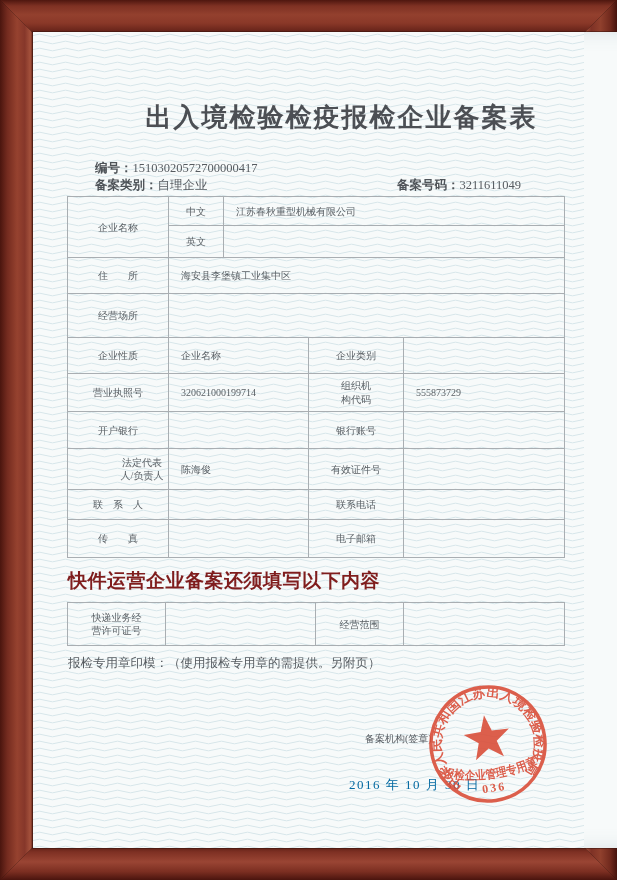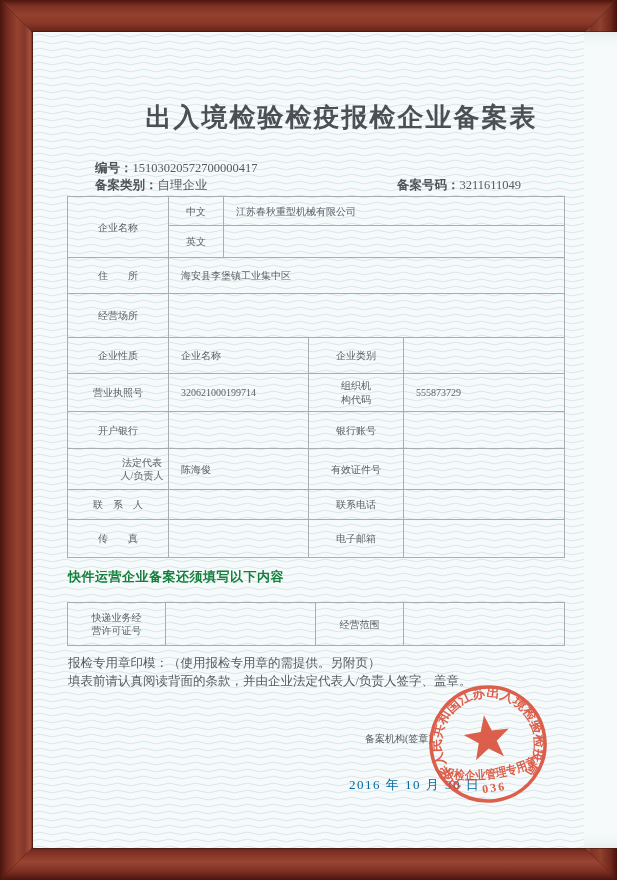--- a/index.html
+++ b/index.html
@@ -48,21 +48,21 @@
   .t1 tr:nth-child(3){height:36px}.t1 tr:nth-child(4){height:44px}
   .t1 tr:nth-child(5){height:36px}.t1 tr:nth-child(6){height:38px}
   .t1 tr:nth-child(7){height:37px}.t1 tr:nth-child(8){height:41px}
   .t1 tr:nth-child(9){height:30px}.t1 tr:nth-child(10){height:38px}
   .t2{top:570px;width:497px;}
   .t2 tr{height:43px;}
   .wrap3{display:inline-block;width:3.1em;line-height:1.35;}
   .wrap43{display:inline-block;width:4.3em;line-height:1.35;margin-left:48px;}
   .wrap52{display:inline-block;width:5.2em;line-height:1.35;}
   
-  .section-heading{position:absolute;left:35px;top:536px;font-size:13px;font-weight:700;color:#15803d;letter-spacing:.5px;}
+  .section-heading{position:absolute;left:35px;top:536px;font-size:19px;font-weight:700;color:#7f1d1d;letter-spacing:.5px;}
   .notes{position:absolute;left:35px;top:622px;font-size:12.5px;line-height:18px;color:#565b60;}
   .sign-label{position:absolute;left:332px;top:700px;font-size:10px;color:#565b60;}
   .issue-date{position:absolute;left:316px;top:744px;font-size:13px;letter-spacing:1.5px;color:#0369a1;}
   .seal{position:absolute;left:380px;top:637px;z-index:2;}
 </style>
 </head>
 <body>
 
 <div class="scene">
 
@@ -178,21 +178,20 @@
           <td class="lab"><span class="wrap52">快递业务经营许可证号</span></td>
           <td class="val"></td>
           <td class="lab">经营范围</td>
           <td class="val"></td>
         </tr>
       </tbody>
         </table>
 
       <div class="notes">
         <div>报检专用章印模：（使用报检专用章的需提供。另附页）</div>
-        <div>填表前请认真阅读背面的条款，并由企业法定代表人/负责人签字、盖章。</div>
       </div>
 
       <div class="sign-label">备案机构(签章)</div>
       <div class="issue-date">2016 年 10 月 30 日</div>
 
       <svg class="seal" width="150" height="150" viewBox="0 0 150 150">
         <g transform="rotate(-8 75 75)" opacity="0.88">
           <circle cx="75" cy="75" r="57" fill="none" stroke-width="3.5" stroke="#d94a35"></circle>
           <path id="ringPath" d="M 45,111 A 47,47 0 1 1 105,111" fill="none"></path>
           <text font-size="13" font-weight="600" fill="#d94a35">

